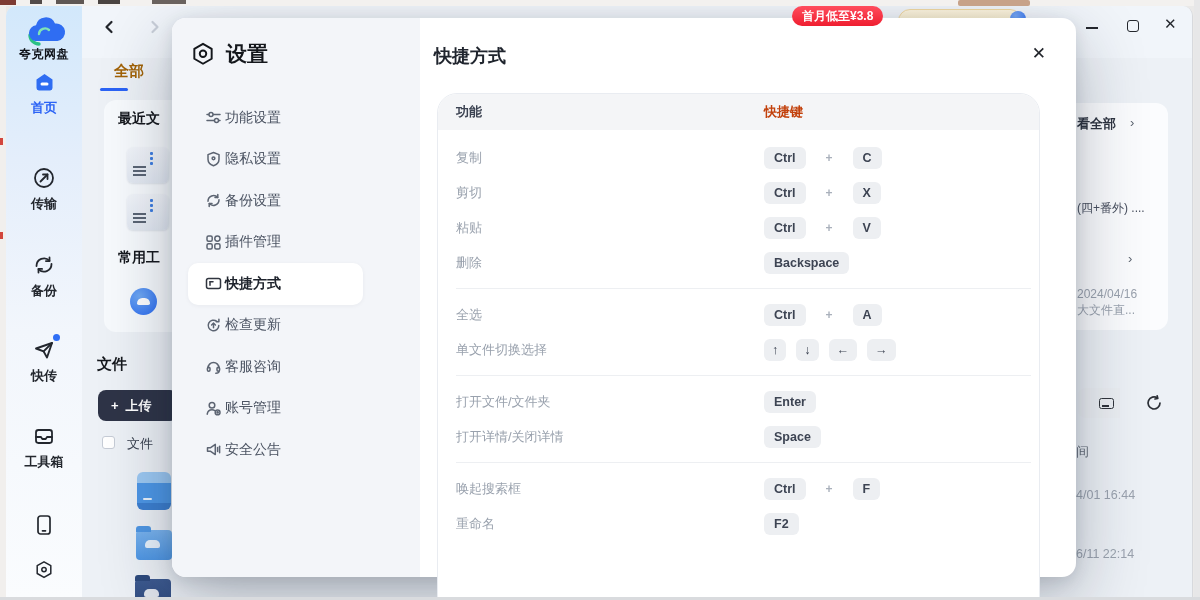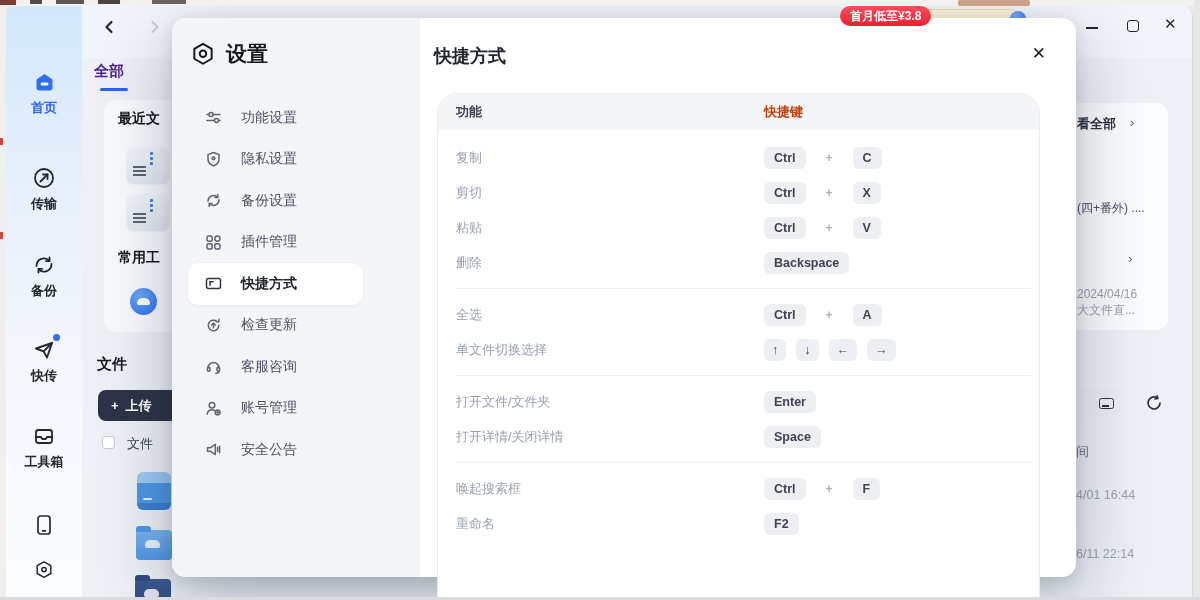--- a/index.html
+++ b/index.html
@@ -31,21 +31,21 @@
   .side-ico { position:absolute; left:28px; }
 
   
   .tb-arrow { position:absolute; width:18px; height:18px; display:flex; align-items:center; justify-content:center; cursor:pointer; }
   .winctl { position:absolute; cursor:pointer; }
   .ctl-min { left:1080px; top:21px; width:12px; height:2px; background:#25282e; }
   .ctl-max { left:1121px; top:14px; width:12px; height:12px; border:1.6px solid #25282e; border-radius:3px; }
   .ctl-close { left:1158px; top:9px; font-size:15px; color:#25282e; }
 
   
-  .tab-all { position:absolute; left:88px; top:56px; font-size:15px; font-weight:700; color:#4c1d95; cursor:pointer; }
+  .tab-all { position:absolute; left:108px; top:56px; font-size:15px; font-weight:700; color:#a16207; cursor:pointer; }
   .tab-underline { position:absolute; left:94px; top:82px; width:28px; height:3px; border-radius:2px; background:#2b63f5; }
 
   
   .recent-card { position:absolute; left:98px; top:94px; width:74px; height:232px; background:#f7fafd; border-radius:12px 0 0 12px; }
   .bg-h { font-size:14px; font-weight:700; color:#15181d; position:absolute;text-align:right; }
   .doc { position:absolute; width:42px; height:36px; background:linear-gradient(180deg,#f2f5fa,#e3e9f2); border-radius:6px; box-shadow:0 1px 2px rgba(40,60,90,.12); }
   .doc i { position:absolute; left:6px; top:19px; width:13px; height:2px; background:#5a6574; box-shadow:0 4px 0 #5a6574, 0 8px 0 #5a6574; }
   .doc b { position:absolute; left:23px; top:5px; width:3px; height:3px; background:#3f7ee0; box-shadow:0 5px 0 #3f7ee0, 0 10px 0 #3f7ee0; border-radius:1px; }
   .tool-circle { position:absolute; left:124px; top:282px; width:27px; height:27px; border-radius:50%;
     background:radial-gradient(circle at 35% 30%,#6fa9f3,#2b6bf3); }
@@ -70,38 +70,38 @@
   .sm-gray { font-size:12px; color:#9aa2ae; position:absolute; }
   .chev { font-size:13px; color:#5c6470; position:absolute; cursor:pointer; }
   .toggle-box { position:absolute; left:1072px; top:382px; width:42px; height:30px; background:#eceff3; border-radius:8px 0 0 8px; display:flex; align-items:center; justify-content:flex-end; padding-right:6px; cursor:pointer; }
   .view-ico { width:15px; height:11px; border:1.5px solid #30343b; border-radius:2.5px; position:relative; }
   .view-ico::after { content:""; position:absolute; left:2px; bottom:1px; width:7px; height:1.5px; background:#30343b; }
   .refresh-ico { position:absolute; left:1139px; top:388px; cursor:pointer; }
 
   
   .promo-badge { position:absolute; left:786px; top:0; height:20px; padding:0 10px; border-radius:10px;
     background:linear-gradient(180deg,#ff4d5d,#ef1e30); color:#fff; font-size:12px; font-weight:700;
-    display:flex; align-items:center; z-index:30; cursor:pointer;margin-left:48px; }
+    display:flex; align-items:center; z-index:30; cursor:pointer; }
   .vip-pill { position:absolute; left:892px; top:3px; width:124px; height:24px; border-radius:12px;
     background:linear-gradient(180deg,#fdf6e0,#f8e7bd); border:1px solid #f0d8a2; z-index:5; }
   .avatar-dot { position:absolute; left:1004px; top:5px; width:16px; height:16px; border-radius:50%;
     background:radial-gradient(circle at 35% 30%,#79abf5,#2f6ef5); z-index:6; }
 
   
   .modal { position:absolute; left:166px; top:12px; width:904px; height:559px; border-radius:14px;
     background:#fff; box-shadow:0 24px 70px rgba(20,30,50,.30), 0 4px 16px rgba(20,30,50,.12);
     display:flex; z-index:20; }
   .m-left { width:248px; background:#f3f5f9; border-radius:14px 0 0 14px; position:relative; }
   .m-right { flex:1; position:relative; border-radius:0 14px 14px 0; }
 
   .m-header { position:absolute; left:18px; top:22px; display:flex; align-items:center; gap:10px; }
   .m-header-title { font-size:21px; font-weight:700; color:#14171c; }
 
   .settings-menu { position:absolute; top:79px; left:0; right:0; }
-  .menu-item { height:41.5px; display:flex; align-items:center; padding-left:33px; gap:19px; cursor:pointer; color:#5c6472; }
+  .menu-item { height:41.5px; display:flex; align-items:center; padding-left:33px; gap:3px; cursor:pointer; color:#5c6472; }
   .menu-item .mi-label { font-size:14px; color:#4b5362; }
   .menu-item.active { background:#fff; border-radius:10px; margin:0 57px 0 16px; padding-left:17px; box-shadow:0 1px 4px rgba(30,40,60,.05); }
   .menu-item.active .mi-label { color:#20252e; font-weight:600; }
   .menu-item.active svg { color:#30353f; }
 
   .panel-title { position:absolute; left:14px; top:26px; font-size:18px; font-weight:600; color:#20252e; }
   .modal-close { position:absolute; right:30px; top:27px; font-size:17px; color:#22252b; cursor:pointer; line-height:1; }
 
   .t-card { position:absolute; left:17px; top:75px; width:603px; height:593px; border:1px solid #e9ecf1; border-radius:20px; background:#fff; overflow:hidden; }
   .t-head { height:36px; background:#f4f5f7; display:flex; align-items:center; position:relative; }
@@ -133,20 +133,28 @@
 <div class="left-margin"></div>
 <div class="frag" style="left:0;top:138px;width:3px;height:7px;background:#d2453c;"></div>
 <div class="frag" style="left:0;top:232px;width:3px;height:7px;background:#d2453c;"></div>
 <div class="right-margin"></div>
 <div class="bottom-strip"></div>
 
 <div class="win">
   <div class="win-topband"></div>
 
   <div class="sidebar">
+    <div class="logo-wrap">
+      <svg width="46" height="32" viewBox="0 0 46 32" style="margin:0 auto">
+        <path d="M9 21a9 9 0 0 0 9 9" stroke="#2bc184" stroke-width="3.4" fill="none" stroke-linecap="round"></path>
+        <path fill="#2f6df2" d="M14 27a8 8 0 0 1 1-15.7A10 10 0 0 1 34 9.5 8.6 8.6 0 0 1 36.5 27z"></path>
+        <path d="M18 20a6 6 0 0 1 10-4" stroke="#7fe3b6" stroke-width="2.4" fill="none" stroke-linecap="round"></path>
+      </svg>
+      <div class="logo-title">夸克网盘</div>
+    </div>
 
     <div class="nav-item active" style="top:64px;">
       <svg width="25" height="24" viewBox="0 0 24 24">
         <path d="M4 9.6 12 4l8 5.6V18a2.4 2.4 0 0 1-2.4 2.4H6.4A2.4 2.4 0 0 1 4 18z" fill="#2f6df2"></path>
         <rect x="8" y="12.6" width="8" height="3" rx="1.5" fill="#fff"></rect>
       </svg>
       <span class="nav-label">首页</span>
     </div>
 
     <div class="nav-item" style="top:160px;">

